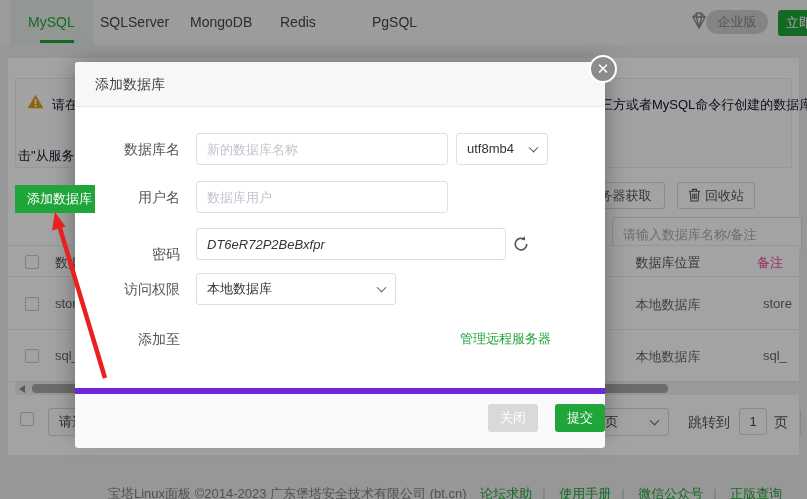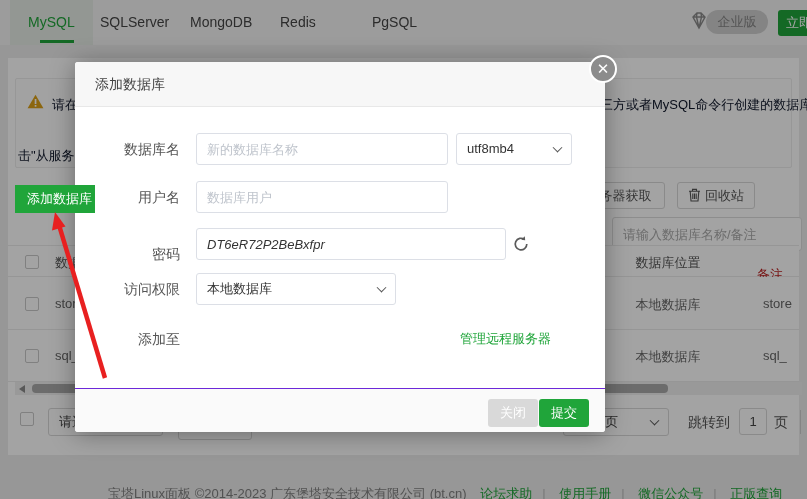--- a/index.html
+++ b/index.html
@@ -51,21 +51,21 @@
 
   
   .modal { left:75px; top:62px; width:530px; height:370px; background:#fff; border-radius:3px; box-shadow:0 2px 24px rgba(0,0,0,.35); z-index:100; }
   .modal-head { position:absolute; left:0; top:0; width:100%; height:45px; background:#f7f7f7; border-bottom:1px solid #e8e8e8; border-radius:3px 3px 0 0; line-height:45px; padding-left:20px; font-size:14px; color:#444; }
   .modal-close { position:absolute; left:514px; top:-7px; width:28px; height:28px; background:#8c8c8c; border:2px solid #fff; border-radius:50%; color:#fff; text-align:center; line-height:24px; font-size:15px; cursor:pointer; z-index:110; }
   .frow-label { position:absolute; left:0; width:105px; text-align:right; font-size:14px; color:#555; line-height:32px; white-space:nowrap; }
   .f-input { position:absolute; height:32px; border:1px solid #dcdfe6; border-radius:3px; padding:0 10px; font-size:13px; color:#333; background:#fff; }
   .f-input::placeholder { color:#bfc4cc; }
   .f-sel { position:absolute; height:32px; line-height:30px; background:#fff; border:1px solid #dcdfe6; border-radius:3px; padding:0 26px 0 10px; font-size:13px; color:#333; white-space:nowrap; }
   .modal-link { position:absolute; color:#20a53a; font-size:13px; line-height:32px; cursor:pointer; white-space:nowrap; }
-  .modal-foot { position:absolute; left:0; top:326px; width:100%; height:44px; background:#fafafa; border-top:1px solid #6d28d9; border-radius:0 0 3px 3px; }
+  .modal-foot { position:absolute; left:0; top:326px; width:100%; height:60px; background:#fafafa; border-top:6px solid #6d28d9; border-radius:0 0 3px 3px; }
   .btn { position:absolute; height:28px; border:none; border-radius:3px; color:#fff; font-size:13px; padding:0 12px; cursor:pointer; }
   .btn-gray { background:#d9d9d9; }
   .btn-green { background:#20a53a; }
 
   
   .anno-btn { position:absolute; left:15px; top:185px; width:80px; height:28px; background:#20a53a; color:#fff; border:none; font-size:13px; line-height:28px; text-align:left; padding-left:12px; white-space:nowrap; overflow:hidden; z-index:200; }
   .anno-svg { position:absolute; left:0; top:0; width:807px; height:499px; z-index:210; pointer-events:none; }
 
   .icon-svg { position:absolute; }
 </style>
@@ -106,21 +106,21 @@
   <svg style="vertical-align:-2px;margin-right:4px;" width="13" height="14" viewBox="0 0 13 14">
     <path d="M1 3.2 H12 M4.5 3 V1.4 H8.5 V3 M2.2 3.4 L3 13 H10 L10.8 3.4 M4.8 5.5 V11 M6.5 5.5 V11 M8.2 5.5 V11" fill="none" stroke="#555" stroke-width="1.1"></path>
   </svg><span>回收站</span>
 </div>
 <input class="search-input" placeholder="请输入数据库名称/备注" style="">
 
 <div class="trow" style="top:245px;height:32px;border-top:1px solid #ebebeb;">
   <div class="cb" style="left:17px;top:9px;"></div>
   <span class="cell" style="left:47px;top:8px;color:#555;">数据库名</span>
   <span class="cell" style="left:620px;top:8px;width:80px;text-align:center;color:#555;">数据库位置</span>
-  <span class="cell" style="left:749px;top:20px;color:#b91c1c;">备注</span>
+  <span class="cell" style="left:749px;top:8px;color:#ec4899;">备注</span>
 </div>
 <div class="trow" style="top:277px;height:53px;">
   <div class="cb" style="left:17px;top:20px;"></div>
   <span class="cell" style="left:47px;top:19px;">store</span>
   <span class="cell" style="left:620px;top:19px;width:80px;text-align:center;">本地数据库</span>
   <span class="cell" style="left:755px;top:19px;width:36px;overflow:hidden;">store</span>
 </div>
 <div class="trow" style="top:330px;height:52px;">
   <div class="cb" style="left:17px;top:19px;"></div>
   <span class="cell" style="left:47px;top:18px;">sql_</span>
@@ -156,21 +156,21 @@
 </div>
 
 <div class="abs overlay"></div>
 
 <div class="abs modal">
   <div class="modal-head">添加数据库</div>
   <div class="modal-close">✕</div>
 
   <span class="frow-label" style="top:71px;">数据库名</span>
   <input class="f-input" style="left: 121px; top: 71px; width: 252px;" placeholder="新的数据库名称">
-  <div class="f-sel" style="left:381px;top:71px;width:116px;">
+  <div class="f-sel" style="left:381px;top:71px;width:92px;">
     <span>utf8mb4</span>
     <i class="chev"></i>
   </div>
 
   <span class="frow-label" style="top:119px;">用户名</span>
   <input class="f-input" style="left: 121px; top: 119px; width: 252px;" placeholder="数据库用户">
 
   <span class="frow-label" style="top:176px;">密码</span>
   <input class="f-input" style="left: 121px; top: 166px; width: 310px; font-style: italic;" value="DT6eR72P2BeBxfpr">
   <svg class="icon-svg" style="left:437px;top:173px;cursor:pointer;" width="18" height="18" viewBox="0 0 18 18">
@@ -182,21 +182,21 @@
   <div class="f-sel" style="left:121px;top:211px;width:200px;">
     <span>本地数据库</span>
     <i class="chev"></i>
   </div>
 
   <span class="frow-label" style="top:261px;">添加至</span>
   <span class="modal-link" style="left:385px;top:261px;">管理远程服务器</span>
 
   <div class="modal-foot">
     <button class="btn btn-gray" style="left:413px;top:10px;">关闭</button>
-    <button class="btn btn-green" style="left:464px;top:10px;">提交</button>
+    <button class="btn btn-green" style="left:480px;top:10px;">提交</button>
   </div>
 </div>
 
 <button class="anno-btn">添加数据库</button>
 <svg class="anno-svg">
   <line x1="59" y1="225" x2="105" y2="378" stroke="#e82020" stroke-width="4.5"></line>
   <polygon points="55,212 65.5,226.5 52,230.5" fill="#e82020"></polygon>
 </svg>
 
 </body></html>

